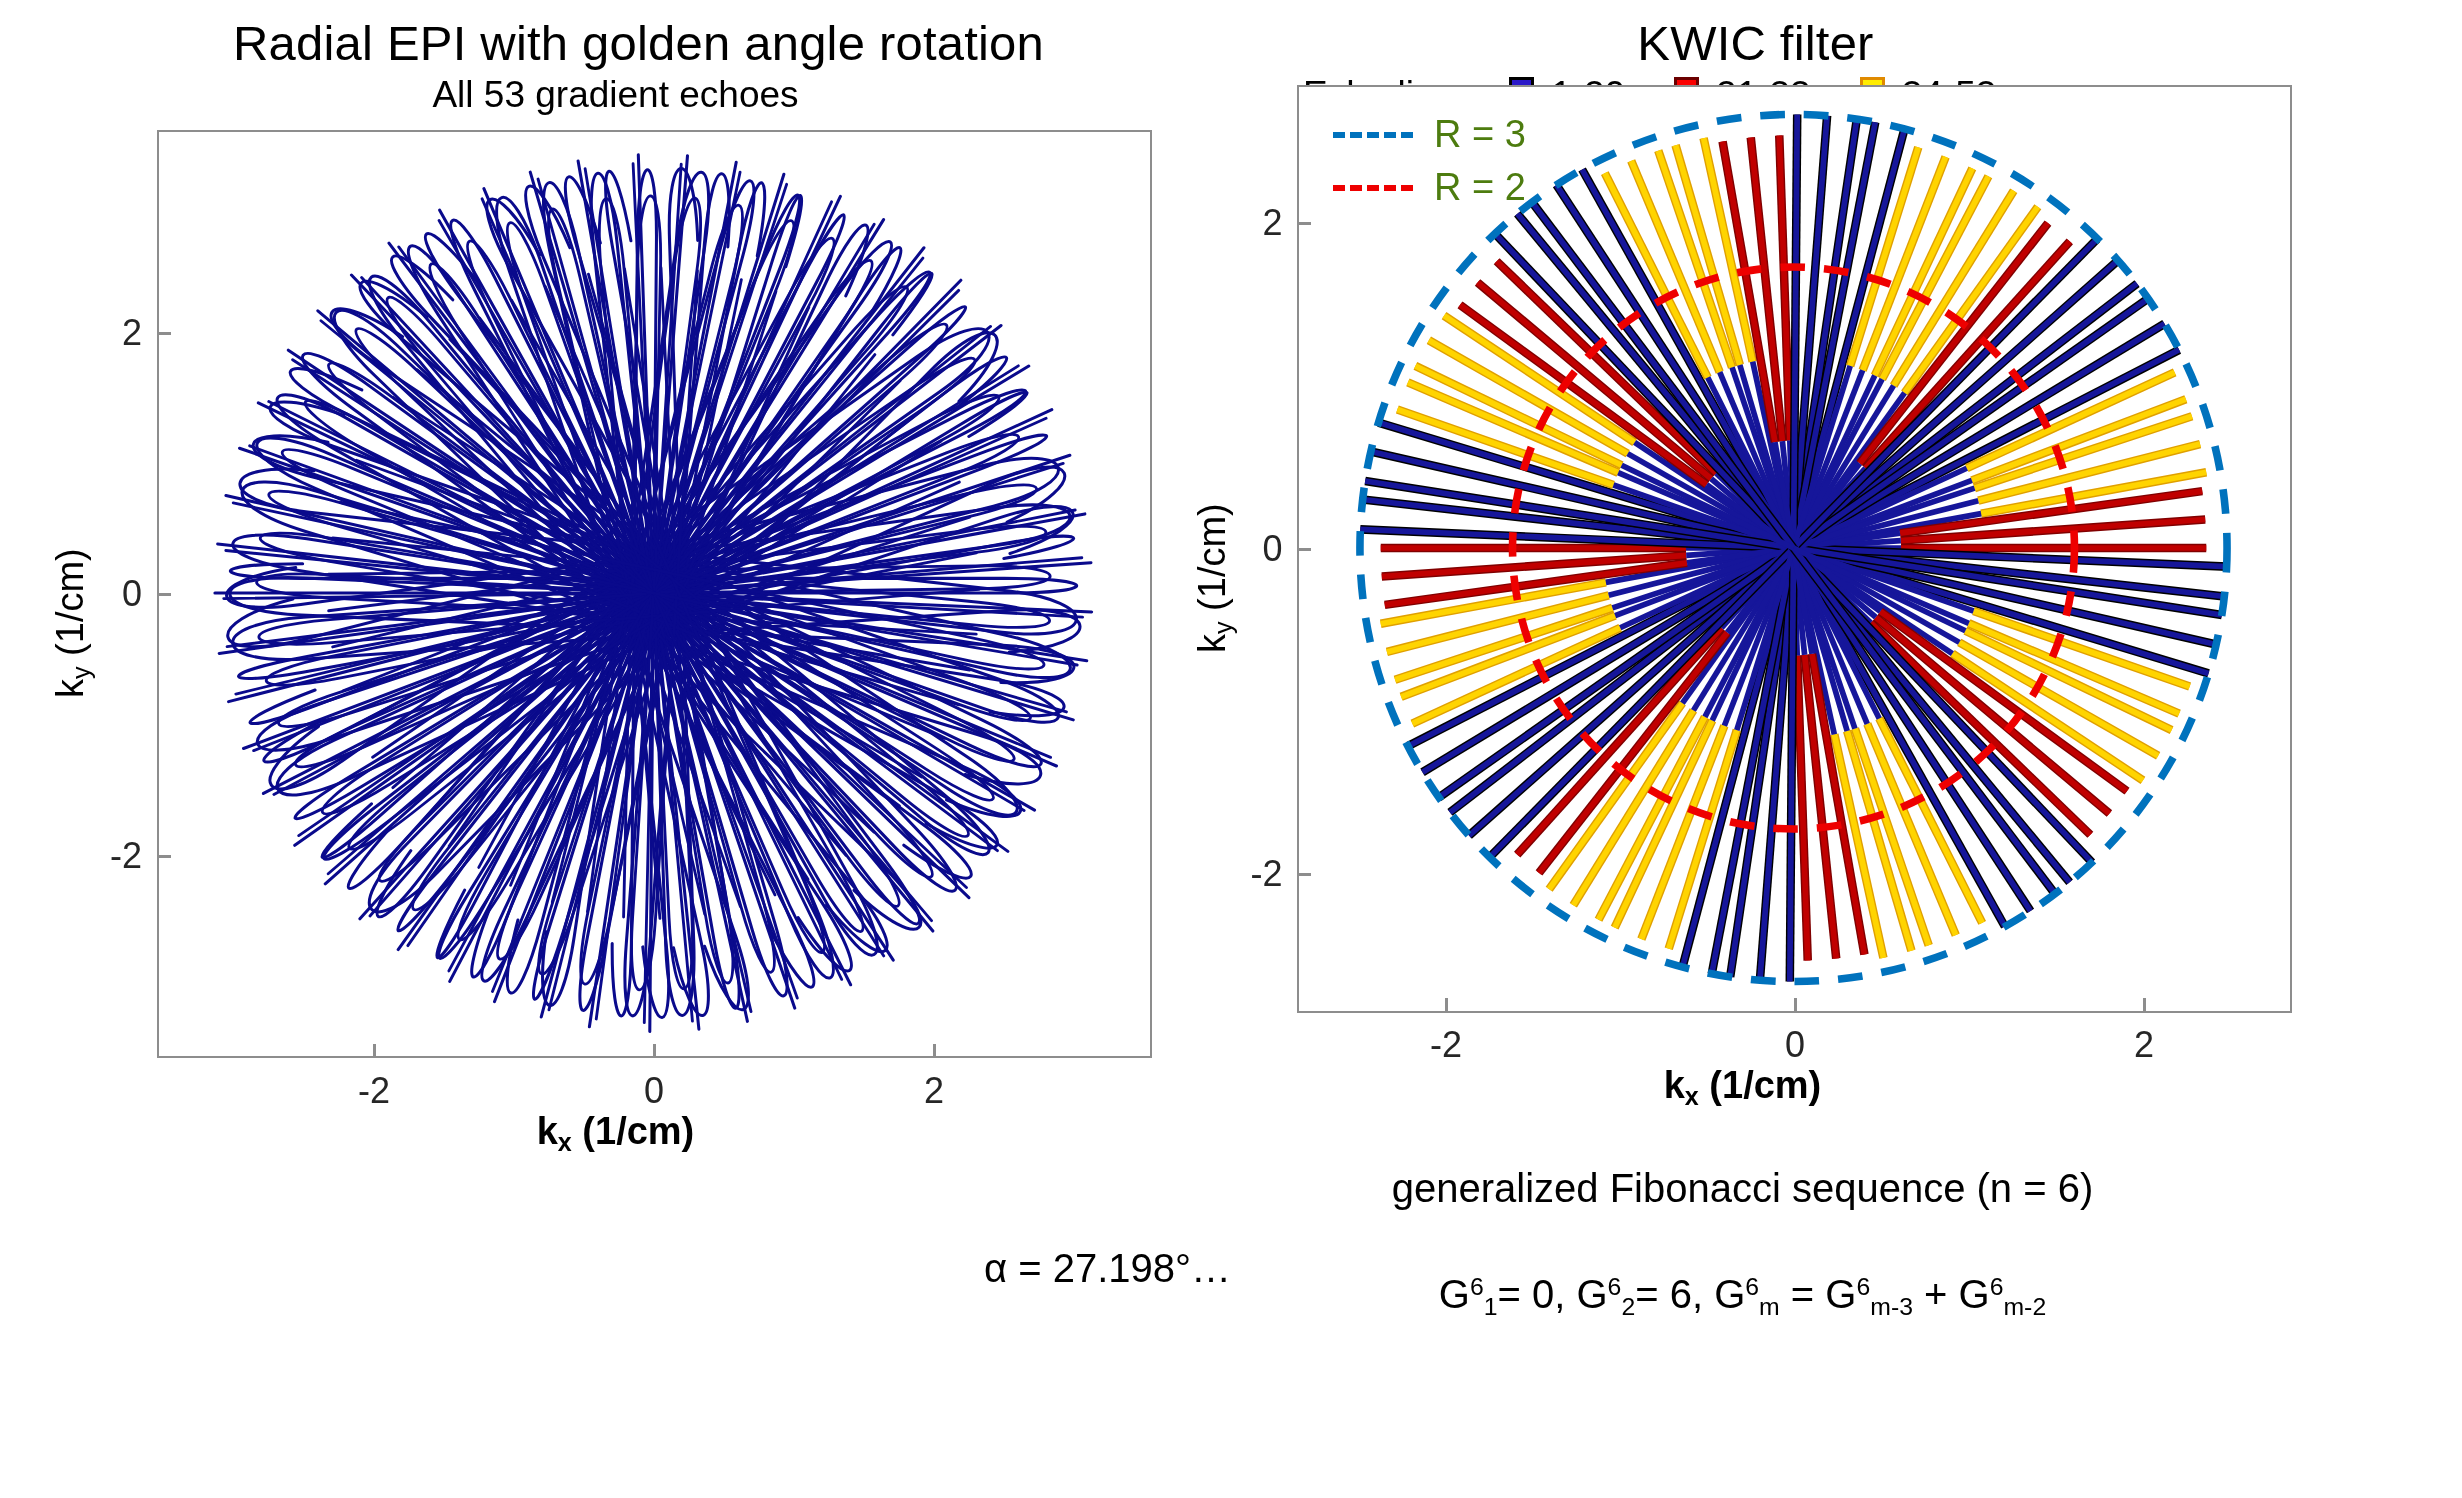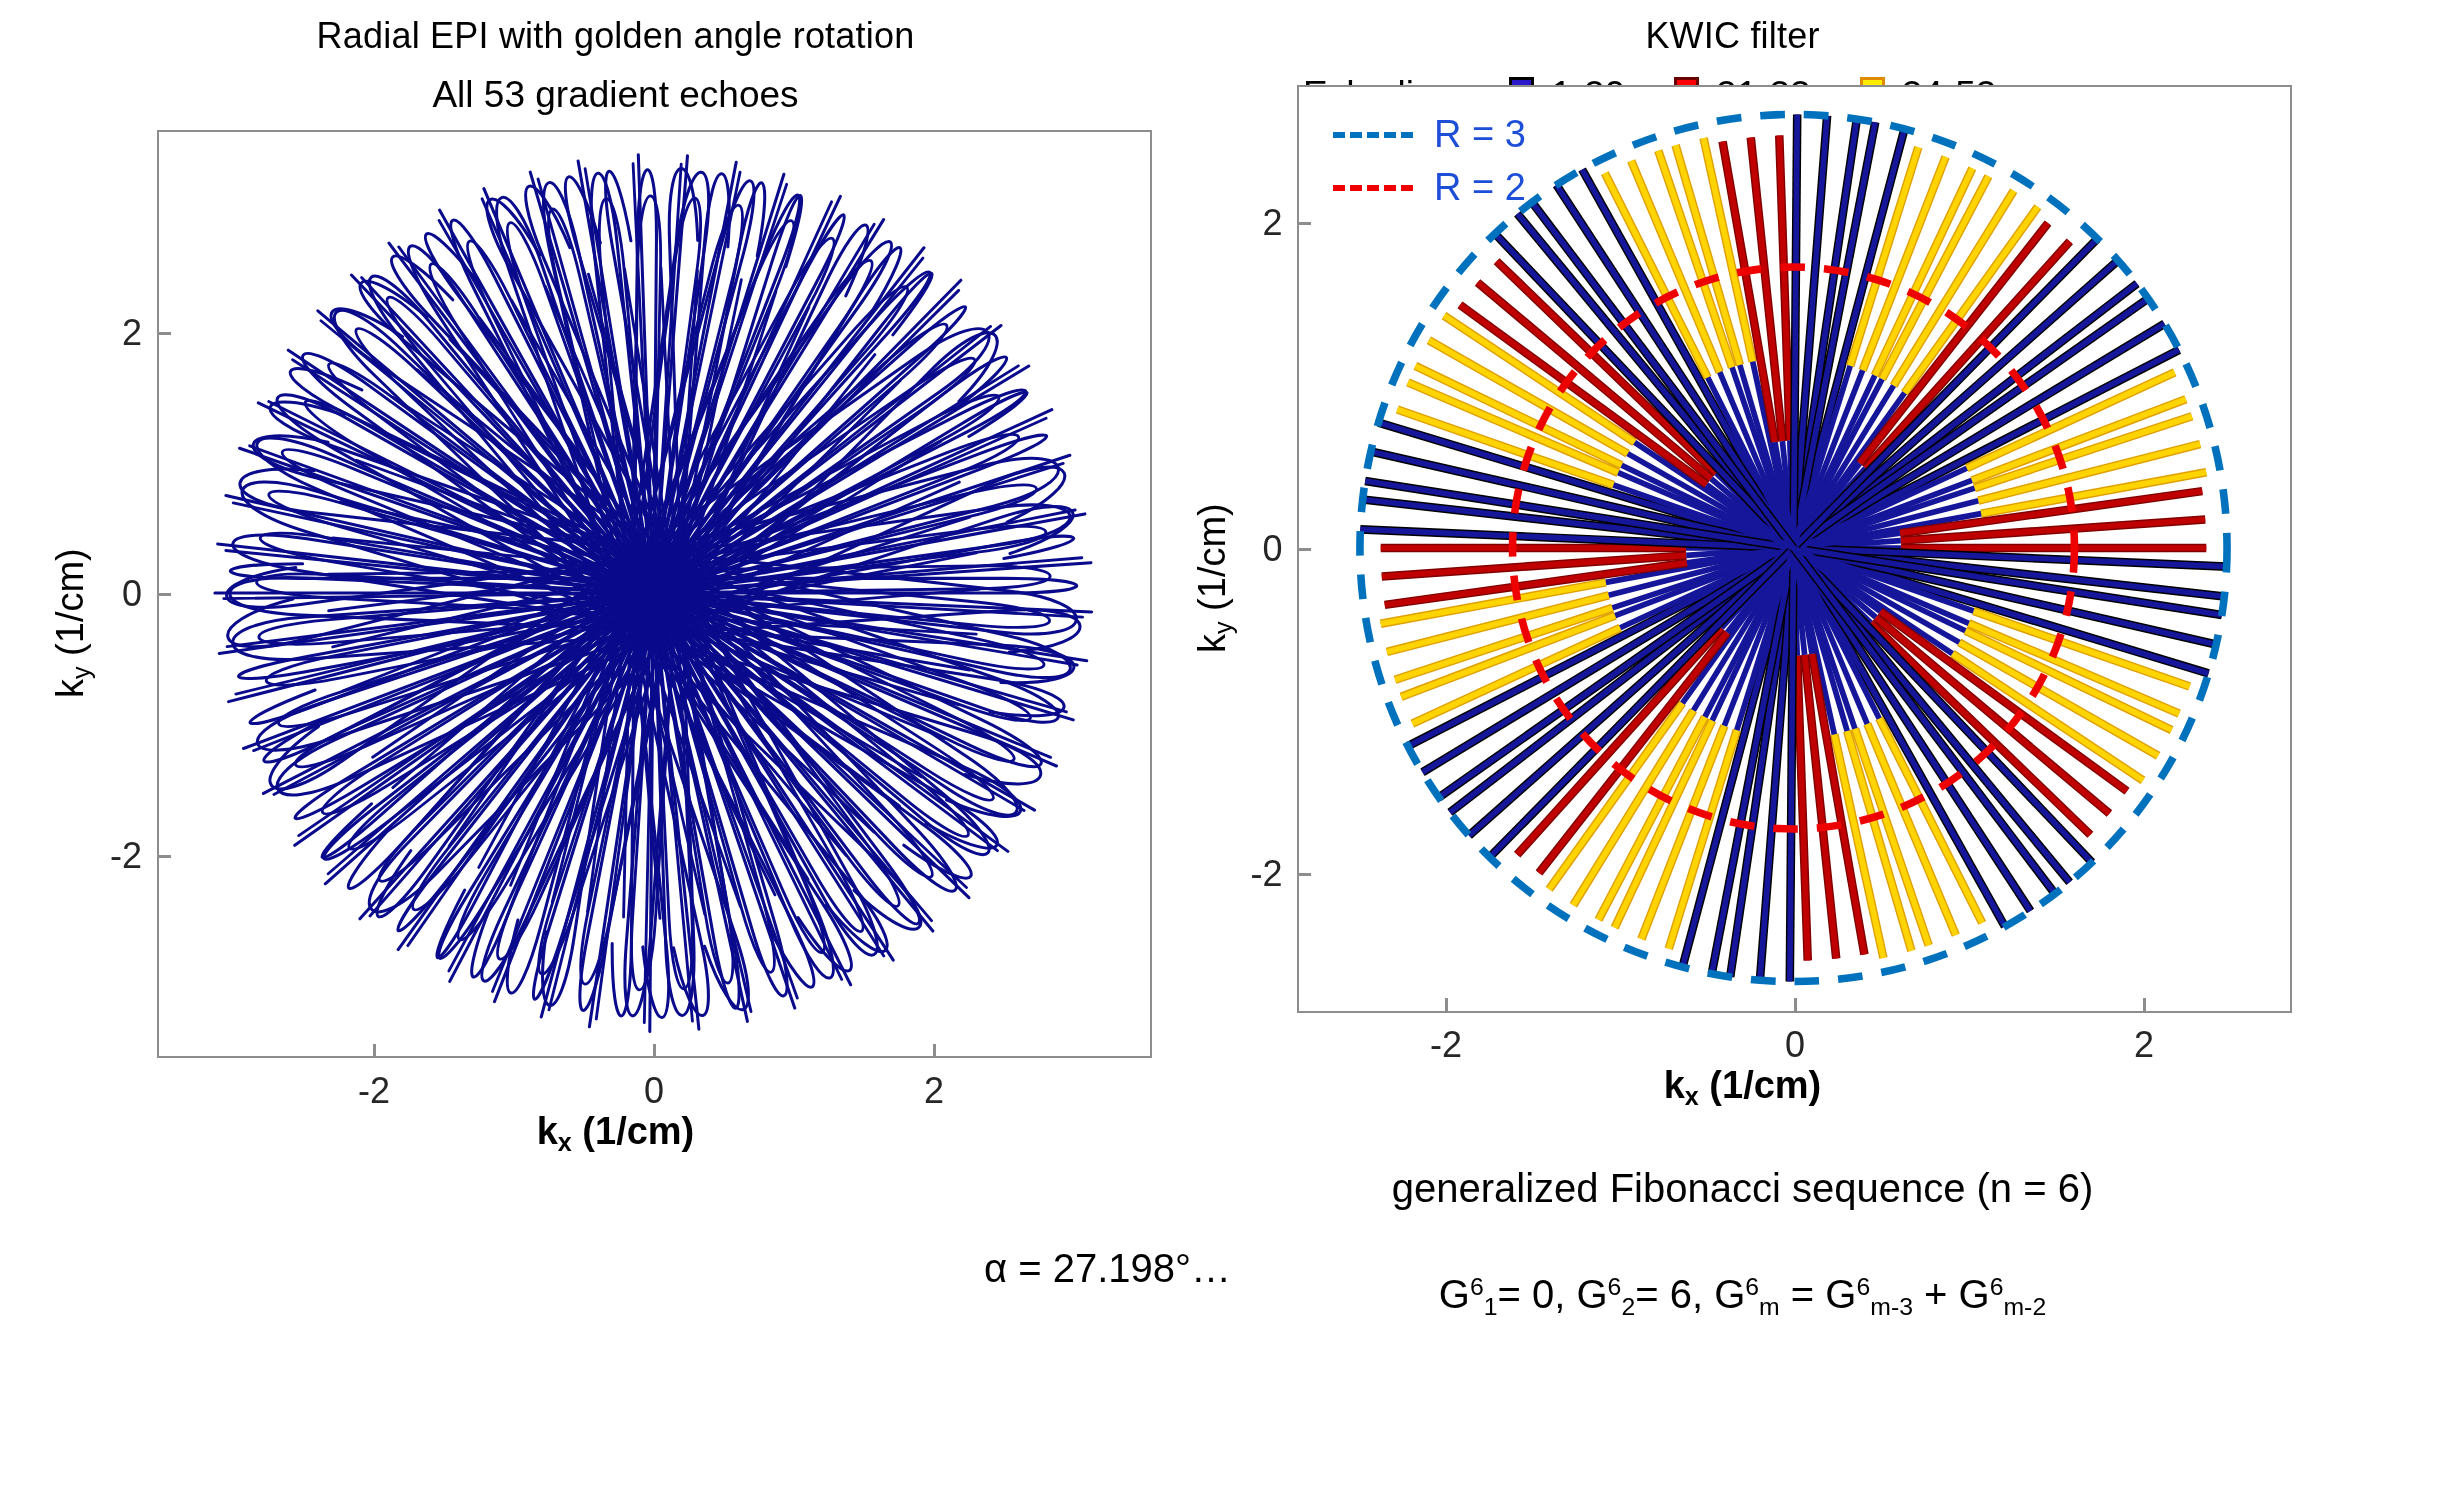--- a/index.html
+++ b/index.html
@@ -2,22 +2,22 @@
 <html style="font-size:15px"><head>
 <meta charset="utf-8">
 <style>
   html,body{margin:0;padding:0;background:#ffffff;}
   body{width:2462px;height:1498px;position:relative;
        font-family:"Liberation Sans",sans-serif;color:#000;}
   .panel{position:absolute;top:0;height:1498px;width:1231px;}
   #panel-left{left:0;}
   #panel-right{left:1231px;}
 
-  .fig-title{position:absolute;width:100%;text-align:center;font-size:36px;
-             letter-spacing:0.2px;white-space:nowrap;}
+  .fig-title{position:absolute;width:100%;text-align:center;font-size:49px;
+             letter-spacing:0.2px;white-space:nowrap;padding-left:23px;}
   .fig-subtitle{position:absolute;width:100%;text-align:center;font-size:37px;
                 white-space:nowrap;}
 
   .axes-box{position:absolute;border:2.8px solid #8d8d8d;background:#fff;
             box-sizing:border-box;overflow:visible;}
   .axes-svg{position:absolute;left:0;top:0;}
 
   .tick-mark{position:absolute;background:#8d8d8d;}
   .tick-x{width:2.8px;height:13.3px;}
   .tick-y{height:2.8px;width:13.3px;}
@@ -42,21 +42,21 @@
   .echo-legend .lead{margin-right:25px;}
   .echo-item{display:flex;align-items:center;margin-right:49px;}
   .echo-item:last-child{margin-right:0;}
   .swatch{width:25px;height:36px;display:inline-block;margin-right:17px;
           box-sizing:border-box;}
 
   
   .r-legend{position:absolute;font-size:38px;}
   .r-row{display:flex;align-items:center;height:53px;}
   .r-dash{width:80px;height:0;border-top:6.6px dashed currentColor;margin-right:21px;}
-  .r-text{color:#1d4ed8;}
+  .r-text{color:#4d7c0f;}
 </style>
 </head>
 <body>
 
 <div class="panel" id="panel-left">
 
   <div class="fig-title" style="top:15px;">Radial EPI with golden angle rotation</div>
 
   <div class="fig-subtitle" style="top:74px;">All 53 gradient echoes</div>
 

